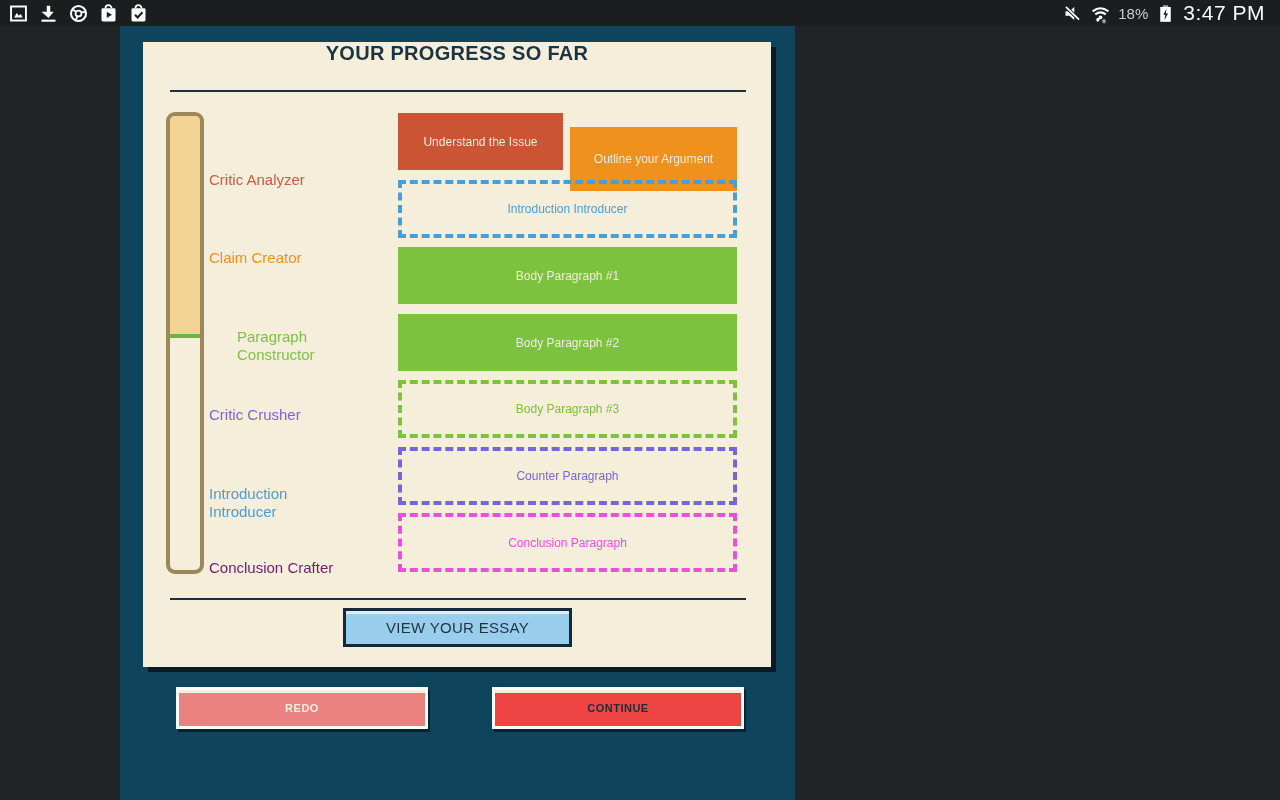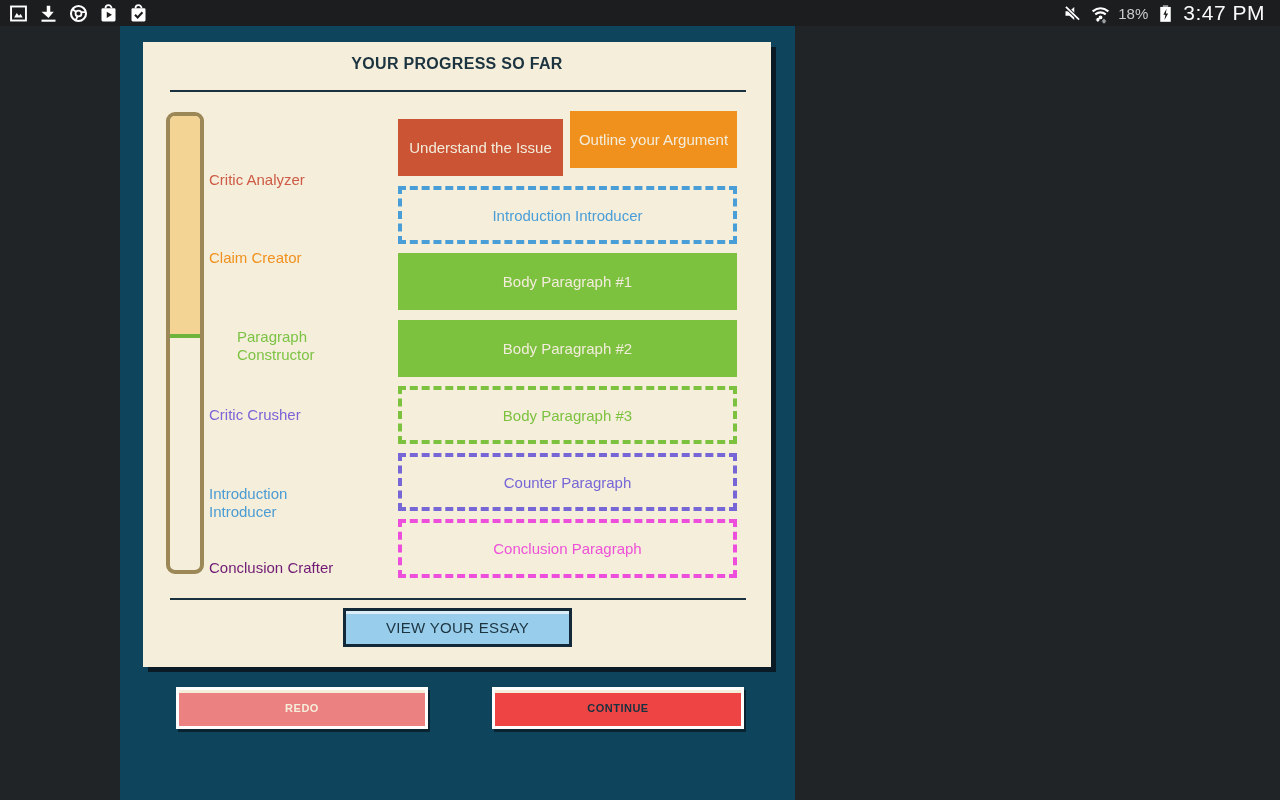--- a/index.html
+++ b/index.html
@@ -14,45 +14,45 @@
   .sb-icon { width:21px; height:21px; display:block; }
   .sb-batt { color:#c9cccd; font-size:15px; }
   .sb-time { color:#fbfbfb; font-size:21px; letter-spacing:0.5px; }
 
   
   .app-panel { position:absolute; left:120px; top:26px; width:675px; height:774px; background:#0e455c; }
 
   
   .card { position:absolute; left:23px; top:16px; width:628px; height:625px;
     background:#f5eedb; box-shadow:5px 5px 0 #0a1b26; }
-  .card-title { position:absolute; top:13px; left:0; width:100%; text-align:center;
-    color:#1c3440; font-size:16px; font-weight:bold; letter-spacing:0.3px; }
+  .card-title { position:absolute; top:0; left:0; width:100%; text-align:center;
+    color:#1c3440; font-size:20px; font-weight:bold; letter-spacing:0.3px; }
   .hr { position:absolute; left:27px; width:576px; height:0; border-top:2px solid #1a3240; }
   .hr-top { top:48px; } .hr-bottom { top:556px; }
 
   
   .thermo { position:absolute; left:23px; top:70px; width:38px; height:462px;
     border:4px solid #9c8756; border-radius:9px; background:#f5eedb; overflow:hidden; }
   .thermo-fill { width:100%; height:222px; background:#f4d494; border-bottom:4px solid #6db33c; }
 
   
   .tool { position:absolute; left:66px; width:130px; font-size:15px; line-height:18px; }
   .t0 { top:129px; color:#cd5b45; }
   .t1 { top:207px; color:#f0911e; }
   .t2 { top:286px; color:#7cc344;margin-left:28px; }
   .t3 { top:364px; color:#7b64d8; }
   .t4 { top:443px; color:#4b9cd3; }
   .t5 { top:517px; color:#701a75; width:160px; }
 
   
   .sect { position:absolute; display:flex; align-items:center; justify-content:center;
-    font-size:15px; text-align:center;margin-top:6px; }
+    font-size:12px; text-align:center; }
   .sect.done { color:#f2ecdb; }
   .s0 { left:255px; top:71px;  width:165px; height:57px; background:#cb5434; }
-  .s1 { left:427px; top:63px;  width:167px; height:57px; background:#f0911e; }
+  .s1 { left:427px; top:85px;  width:167px; height:64px; background:#f0911e; }
   .s2 { left:255px; top:138px; width:339px; height:58px; border:4px dashed #4a9ed8; color:#4a9ed8; }
   .s3 { left:255px; top:205px; width:339px; height:57px; background:#7cc23f; }
   .s4 { left:255px; top:272px; width:339px; height:57px; background:#7cc23f; }
   .s5 { left:255px; top:338px; width:339px; height:58px; border:4px dashed #7cc23f; color:#7cc23f; }
   .s6 { left:255px; top:405px; width:339px; height:58px; border:4px dashed #7666d6; color:#7666d6; }
   .s7 { left:255px; top:471px; width:339px; height:59px; border:4px dashed #ee4edc; color:#ee51d8; }
 
   
   .view-btn { position:absolute; left:200px; top:566px; width:229px; height:39px;
     background:#99cdec; border:3px solid #13293a; color:#1c3440; font-weight:normal;

